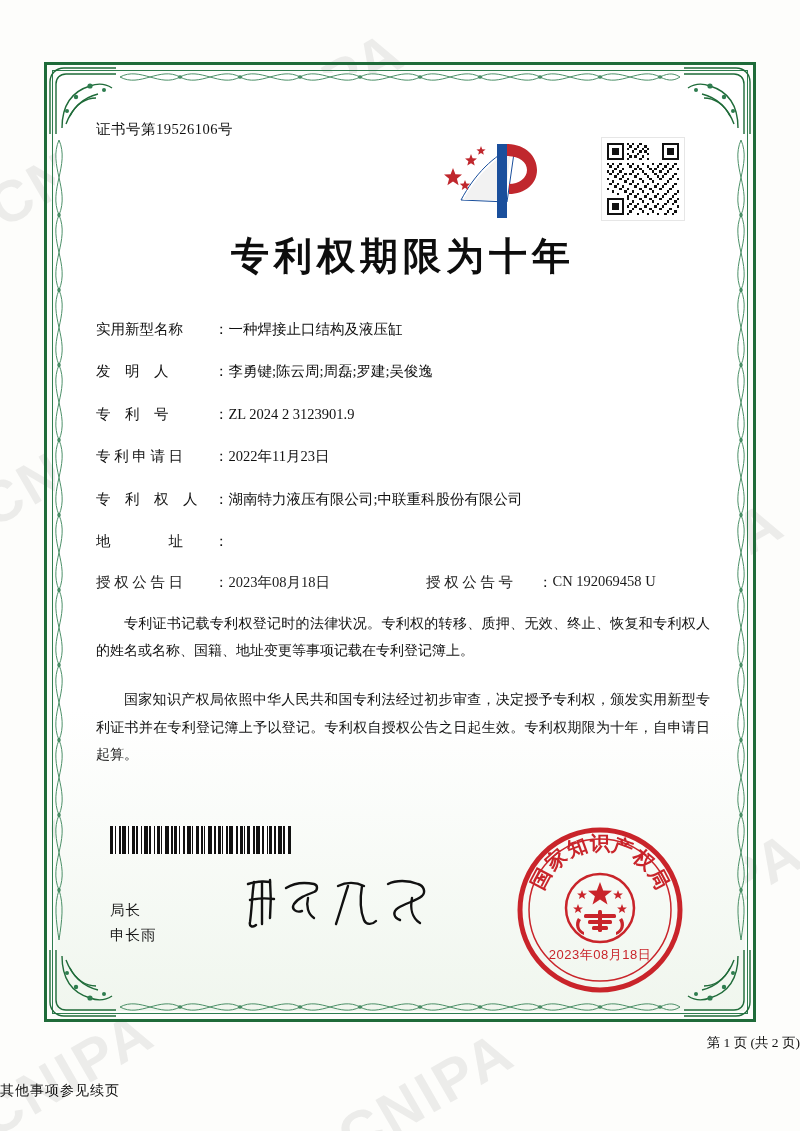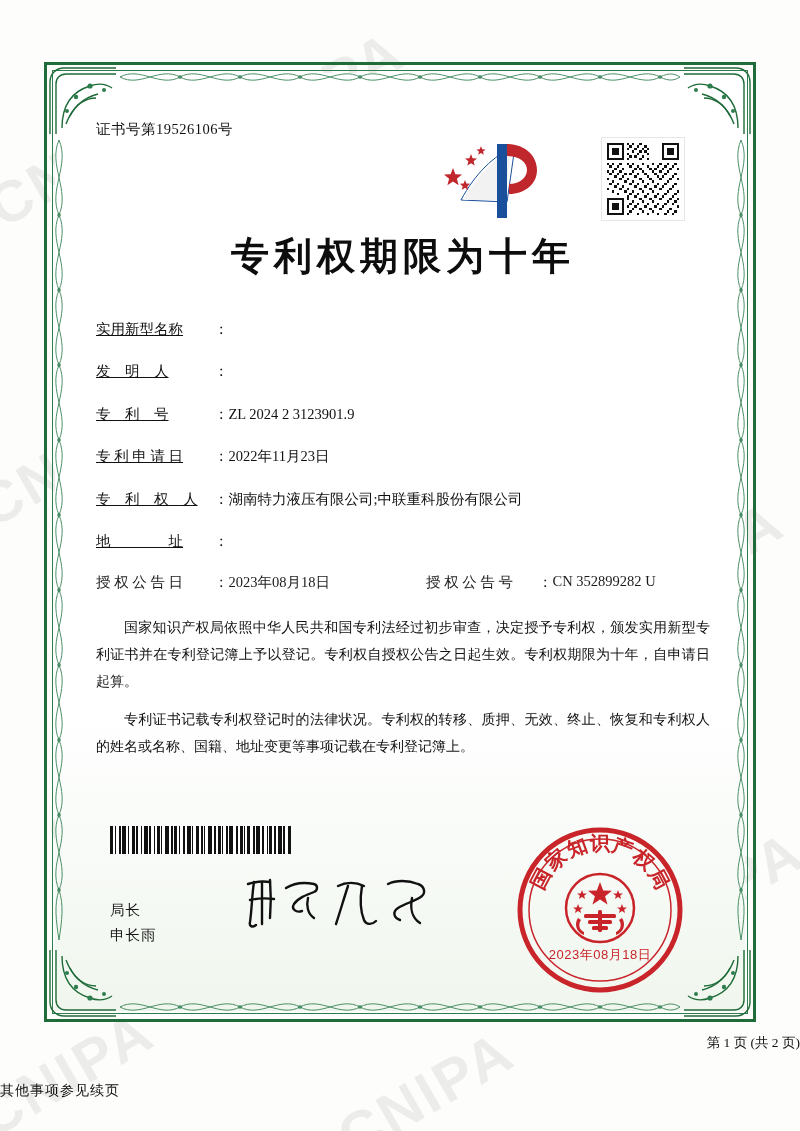--- a/index.html
+++ b/index.html
@@ -141,21 +141,20 @@
     line-height: 1.55;
     margin-bottom: 20px;
     color: #111;
   }
   .f-label {
     flex: 0 0 118px;
     display: flex;
     justify-content: space-between;
     letter-spacing: 0px;
     white-space: nowrap;
-    text-decoration: underline;
   }
   .f-sep { flex: 0 0 14px; text-align: center; }
   .f-value { flex: 1 1 auto; }
 
   .row-two {
     display: flex;
     align-items: flex-start;
     font-size: 14.5px;
     margin-bottom: 18px;
   }
@@ -635,25 +634,27 @@
       </svg>
     </div>
 
     <div class="title">专利权期限为十年</div>
 
     <div class="fields">
 
       <div class="field">
         <span class="f-label">实用新型名称</span>
         <span class="f-sep">：</span>
+        <span class="f-value">一种焊接止口结构及液压缸</span>
       </div>
 
       <div class="field">
         <span class="f-label">发　明　人</span>
         <span class="f-sep">：</span>
+        <span class="f-value">李勇键;陈云周;周磊;罗建;吴俊逸</span>
       </div>
 
       <div class="field">
         <span class="f-label">专　利　号</span>
         <span class="f-sep">：</span>
         <span class="f-value">ZL 2024 2 3123901.9</span>
       </div>
 
       <div class="field">
         <span class="f-label">专 利 申 请 日</span>
@@ -674,28 +675,28 @@
 
       <div class="row-two">
         <div class="half first">
           <span class="lab2 a">授 权 公 告 日</span>
           <span class="f-sep">：</span>
           <span>2023年08月18日</span>
         </div>
         <div class="half">
           <span class="lab2 b">授 权 公 告 号</span>
           <span class="f-sep">：</span>
-          <span>CN 352899282 U</span>
+          <span>CN 192069458 U</span>
         </div>
       </div>
 
     </div>
 
+    <div class="para second">专利证书记载专利权登记时的法律状况。专利权的转移、质押、无效、终止、恢复和专利权人的姓名或名称、国籍、地址变更等事项记载在专利登记簿上。</div>
     <div class="para">国家知识产权局依照中华人民共和国专利法经过初步审查，决定授予专利权，颁发实用新型专利证书并在专利登记簿上予以登记。专利权自授权公告之日起生效。专利权期限为十年，自申请日起算。</div>
-    <div class="para second">专利证书记载专利权登记时的法律状况。专利权的转移、质押、无效、终止、恢复和专利权人的姓名或名称、国籍、地址变更等事项记载在专利登记簿上。</div>
 
   </div>
 
   <div class="barcode">
     <i style="width:3px"></i>
       <i style="width:2px;background:#fff"></i>
     <i style="width:1px"></i>
       <i style="width:3px;background:#fff"></i>
     <i style="width:2px"></i>
       <i style="width:1px;background:#fff"></i>

